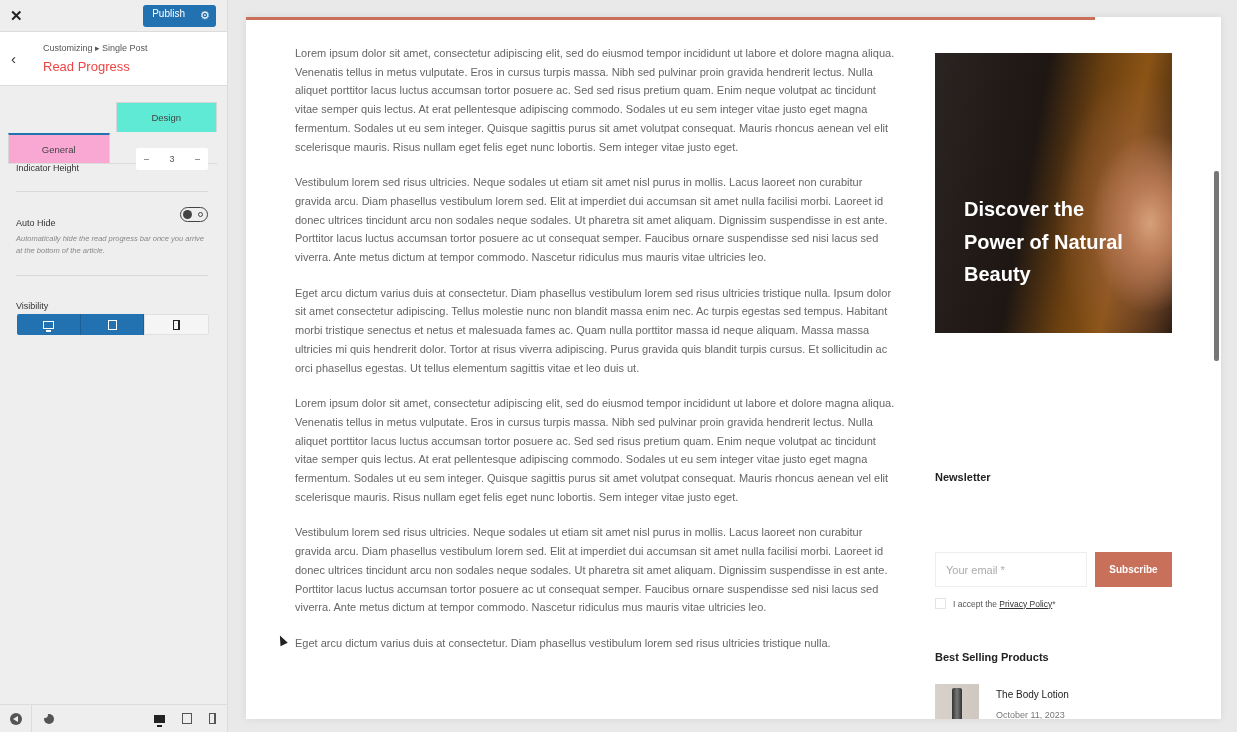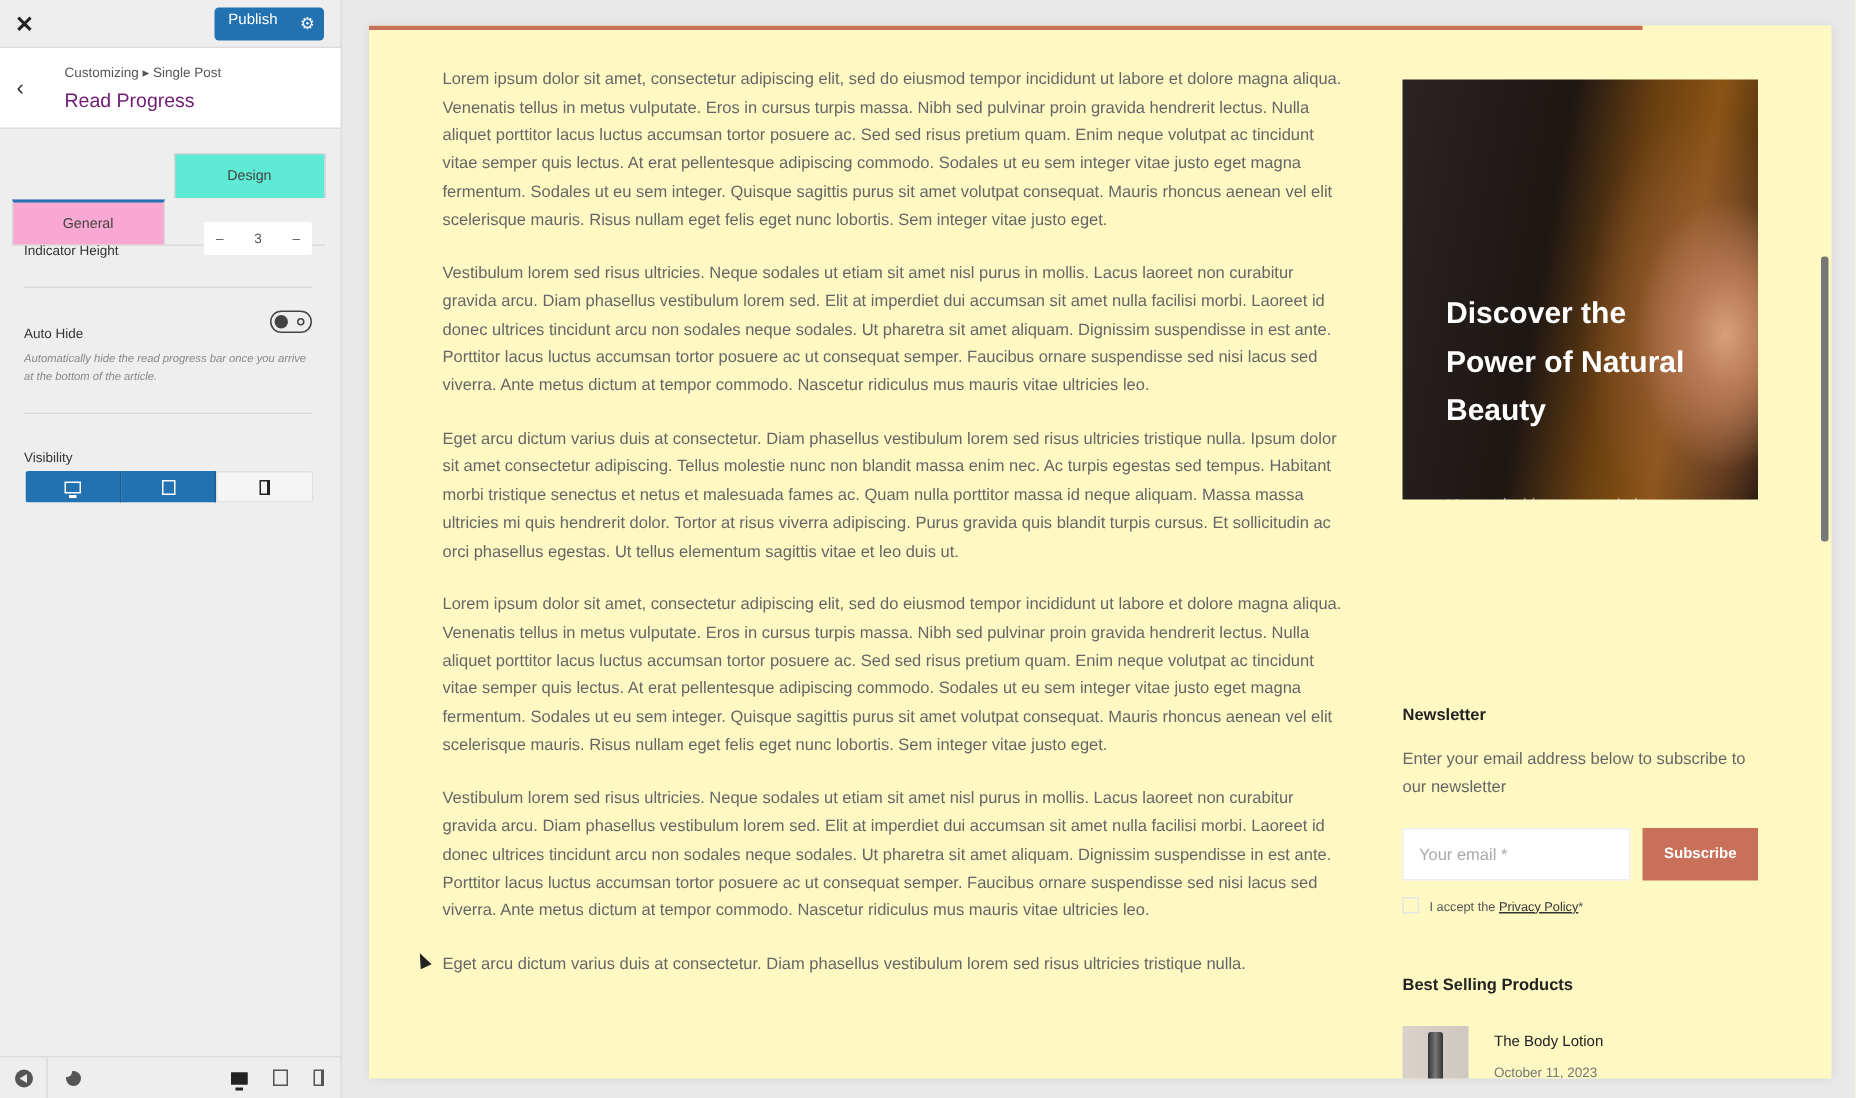--- a/index.html
+++ b/index.html
@@ -9,21 +9,21 @@
   
   .sidebar { position: absolute; left: 0; top: 0; width: 228px; height: 732px; background: #eeeeee; border-right: 1px solid #dcdcdc; }
   .sb-top { height: 32px; display: flex; align-items: center; justify-content: space-between; padding: 0 11px 0 10px; border-bottom: 1px solid #dcdcdc; }
   .close-x { font-size: 15px; color: #222; cursor: pointer; font-weight: bold; }
   .publish { display: flex; align-items: center; background: #2271b1; color: #fff; border-radius: 3px; height: 22px; font-size: 10px; }
   .publish .lbl { padding: 0 9px 4px 9px; line-height: 22px; }
   .publish .gear { width: 22px; text-align: center; font-size: 11px; }
   .sb-head { background: #fff; height: 54px; position: relative; border-bottom: 1px solid #dcdcdc; }
   .sb-head .back { position: absolute; left: 11px; top: 18px; font-size: 15px; color: #333; }
   .sb-head .crumb { position: absolute; left: 43px; top: 11px; font-size: 9px; color: #555; }
-  .sb-head .title { position: absolute; left: 43px; top: 27px; font-size: 13px; color: #701a75; }
+  .sb-head .title { position: absolute; left: 43px; top: 27px; font-size: 13px; color: #ef4444; }
   .tabs { position: absolute; top: 102px; left: 8px; width: 209px; display: flex; border-bottom: 1px solid #dcdcdc; }
   .tab { flex: 1; height: 30px; line-height: 30px; text-align: center; font-size: 9.5px; color: #444; border: 1px solid #d6d6d6; border-bottom: none; background: #5eead4; }
   .tab.active { background: #f9a8d4; border-top: 2px solid #2271b1; margin-right: 6px; margin-top: 31px; }
 
   .ctrl { position: absolute; left: 16px; width: 192px; }
   .ctrl-label { font-size: 9px; color: #333; }
   .stepper { position: absolute; right: 0; top: -9px; width: 72px; height: 22px; background: #fff; border-radius: 2px; display: flex; align-items: center; justify-content: space-between; padding: 0 8px; font-size: 9px; color: #555; }
   .divider { position: absolute; left: 16px; width: 192px; height: 1px; background: #d9d9d9; }
   .toggle { position: absolute; right: 0; top: -5px; width: 28px; height: 15px; border: 1.5px solid #444; border-radius: 8px; }
   .toggle .knob { position: absolute; left: 2px; top: 2px; width: 9px; height: 9px; background: #444; border-radius: 50%; }
@@ -44,21 +44,21 @@
   .circle-back::after { content: ""; position: absolute; left: 3px; top: 3px; border-right: 5px solid #eee; border-top: 3px solid transparent; border-bottom: 3px solid transparent; }
   .moon { margin-left: 12px; width: 10px; height: 10px; background: #555; border-radius: 50%; position: relative; }
   .moon::after { content: ""; position: absolute; left: -3px; top: -3px; width: 7px; height: 7px; background: #eee; border-radius: 50%; }
   .dev-icons { margin-left: auto; display: flex; gap: 17px; padding-right: 12px; align-items: center; }
   .d-mon { width: 11px; height: 8px; background: #222; border: 1.5px solid #222; position: relative; }
   .d-mon::after { content: ""; position: absolute; left: 2px; bottom: -5px; width: 5px; height: 2px; background: #222; }
   .d-tab { width: 10px; height: 11px; border: 1.5px solid #555; }
   .d-ph { width: 7px; height: 11px; border: 1.5px solid #555; border-right-width: 2.5px; }
 
   
-  .preview { position: absolute; left: 246px; top: 17px; width: 975px; height: 702px; background: #fef9c3; box-shadow: 0 0 8px rgba(0,0,0,0.08); overflow: hidden; }
+  .preview { position: absolute; left: 246px; top: 17px; width: 975px; height: 702px; background: #ffffff; box-shadow: 0 0 8px rgba(0,0,0,0.08); overflow: hidden; }
   .progress { position: absolute; left: 0; top: 0; height: 3px; background: #c9705a; }
   .article { position: absolute; left: 49px; top: 27px; width: 606px; }
   .article p { font-size: 11px; line-height: 18.7px; color: #666; margin-bottom: 17px; }
 
   .promo { position: absolute; left: 689px; top: 36px; width: 237px; height: 280px; overflow: hidden;
     background:
       radial-gradient(ellipse 60px 90px at 215px 170px, #d7a07a 0%, #b87a55 40%, rgba(0,0,0,0) 100%),
       radial-gradient(ellipse 80px 150px at 200px 170px, #9a5f3c 0%, rgba(0,0,0,0) 100%),
       linear-gradient(100deg, #2a2422 0%, #1d1613 40%, #6b4010 60%, #8b5415 75%, #1c120d 100%); }
   .promo-title { position: absolute; left: 29px; top: 140px; width: 160px; font-size: 20px; font-weight: bold; color: #fff; line-height: 32.5px; }
@@ -163,21 +163,20 @@
     <p>Eget arcu dictum varius duis at consectetur. Diam phasellus vestibulum lorem sed risus ultricies tristique nulla.</p>
   </div>
 
   <div class="promo">
     <div class="promo-title">Discover the Power of Natural Beauty</div>
     <div class="promo-sub">Magna tincidunt non scelerisque</div>
     <div class="shop-btn">SHOP NOW</div>
   </div>
 
   <div class="widget-title" style="top:454px;">Newsletter</div>
-  <div class="nl-text">Enter your email address below to subscribe to our newsletter</div>
   <input class="email-input" type="text" placeholder="Your email *" style="">
   <button class="sub-btn">Subscribe</button>
   <div class="consent">
     <span class="chk"></span>
     <span><span>I accept the </span><a>Privacy Policy</a><span>*</span></span>
   </div>
 
   <div class="widget-title" style="top:634px;">Best Selling Products</div>
   <div class="prod-thumb">
       <span class="bottle"></span>

